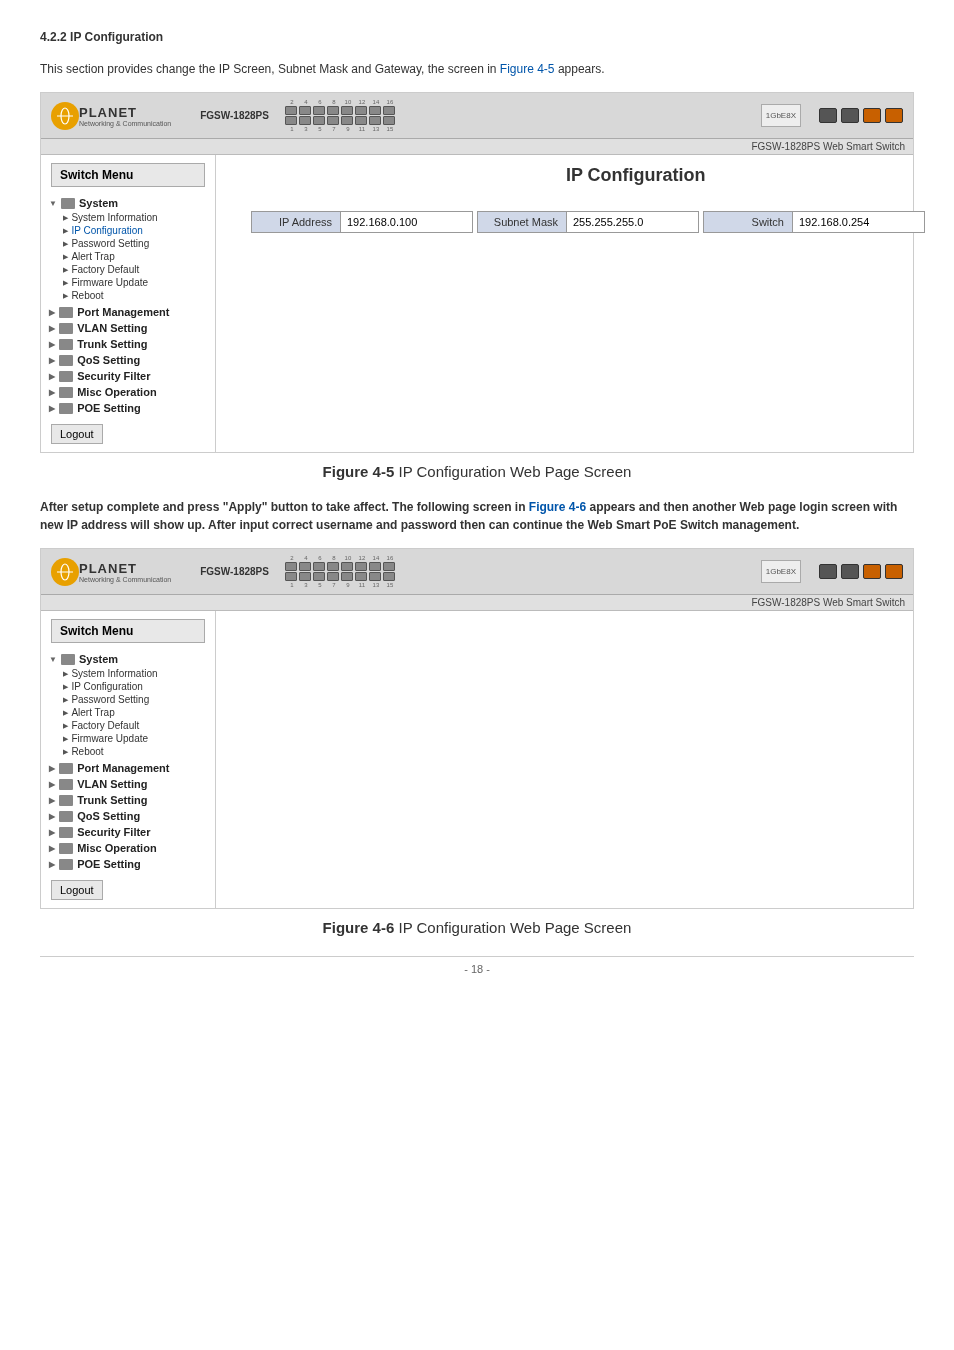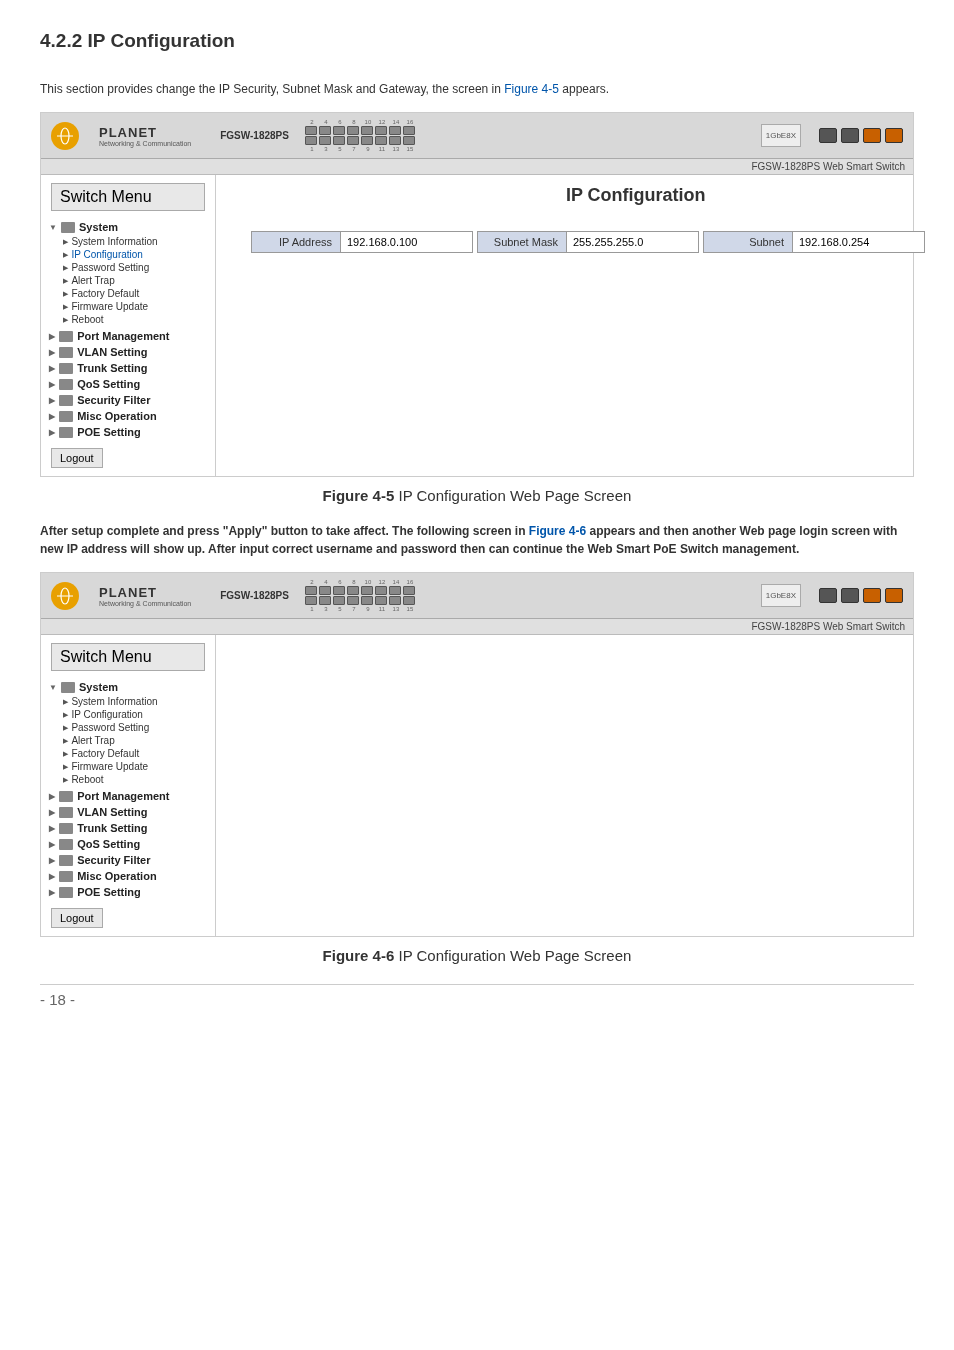--- a/index.html
+++ b/index.html
@@ -8,23 +8,23 @@
       font-size: 13px;
       background: #fff;
       color: #333;
       padding: 30px 40px;
       width: 954px;
       min-height: 1350px;
     }
 
     
     .section-title {
-      font-size: 19px;
-      font-weight: bold;
-      margin-bottom: 28px;
+      font-size: 12px;
+      font-weight: bold;
+      margin-bottom: 16px;
     }
     .section-desc {
       font-size: 12px;
       margin-bottom: 14px;
       line-height: 1.5;
     }
     .section-desc a {
       color: #0055aa;
       text-decoration: none;
     }
@@ -42,21 +42,21 @@
       background: #d8d8d8;
       display: flex;
       align-items: center;
       padding: 6px 10px;
       gap: 10px;
       border-bottom: 1px solid #aaa;
     }
     .planet-logo {
       display: flex;
       align-items: center;
-      gap: 20px;
+      gap: 0;
       justify-content: center;
     }
     .planet-logo-circle {
       width: 28px;
       height: 28px;
       border-radius: 50%;
       background: #e8a000;
       display: flex;
       align-items: center;
       justify-content: center;
@@ -161,22 +161,22 @@
       width: 175px;
       min-width: 175px;
       border-right: 1px solid #ccc;
       padding: 8px 0;
     }
     .switch-menu-btn {
       margin: 0 10px 8px 10px;
       background: #e8e8e8;
       border: 1px solid #aaa;
       padding: 4px 8px;
-      font-size: 16px;
-      font-weight: normal;
+      font-size: 12px;
+      font-weight: bold;
       cursor: pointer;
       width: calc(100% - 20px);
       text-align: left;
     }
     .sidebar-section {
       margin-bottom: 2px;
     }
     .sidebar-group-label {
       display: flex;
       align-items: center;
@@ -306,37 +306,37 @@
       margin-bottom: 14px;
       font-weight: bold;
     }
     .after-para a {
       color: #0055aa;
       text-decoration: none;
     }
 
     
     .page-number {
-      text-align: left;
-      font-size: 15px;
+      text-align: center;
+      font-size: 11px;
       color: #666;
       margin-top: 20px;
       padding-top: 6px;
       border-top: 1px solid #ccc;
     }
   </style>
 </head>
 <body>
 
 <div class="section-title">
   <span>4.2.2</span>&nbsp;<span>IP Configuration</span>
 </div>
 
 <p class="section-desc">
-  <span>This section provides change the IP Security, Subnet Mask and Gateway, the screen in</span>
+  <span>This section provides change the IP Screen, Subnet Mask and Gateway, the screen in</span>
   <a href="#">Figure 4-5</a>
   <span> appears.</span>
 </p>
 
 <div class="figure-box">
 
   <div class="device-header">
     <div class="planet-logo">
       <div class="planet-logo-circle">
         <svg width="18" height="18" viewBox="0 0 18 18">
@@ -473,21 +473,21 @@
           <div class="form-label">IP Address</div>
           <input class="form-input" type="text" value="192.168.0.100" style="">
         </div>
 
         <div class="form-row">
           <div class="form-label">Subnet Mask</div>
           <input class="form-input" type="text" value="255.255.255.0" style="">
         </div>
 
         <div class="form-row">
-          <div class="form-label">Subnet</div>
+          <div class="form-label">Switch</div>
           <input class="form-input" type="text" value="192.168.0.254" style="">
         </div>
         <button class="apply-btn">Apply</button>
       </div>
     </div>
   </div>
 </div>
 
 <p class="figure-caption">
   <strong>Figure 4-5</strong><span> IP Configuration Web Page Screen</span>

